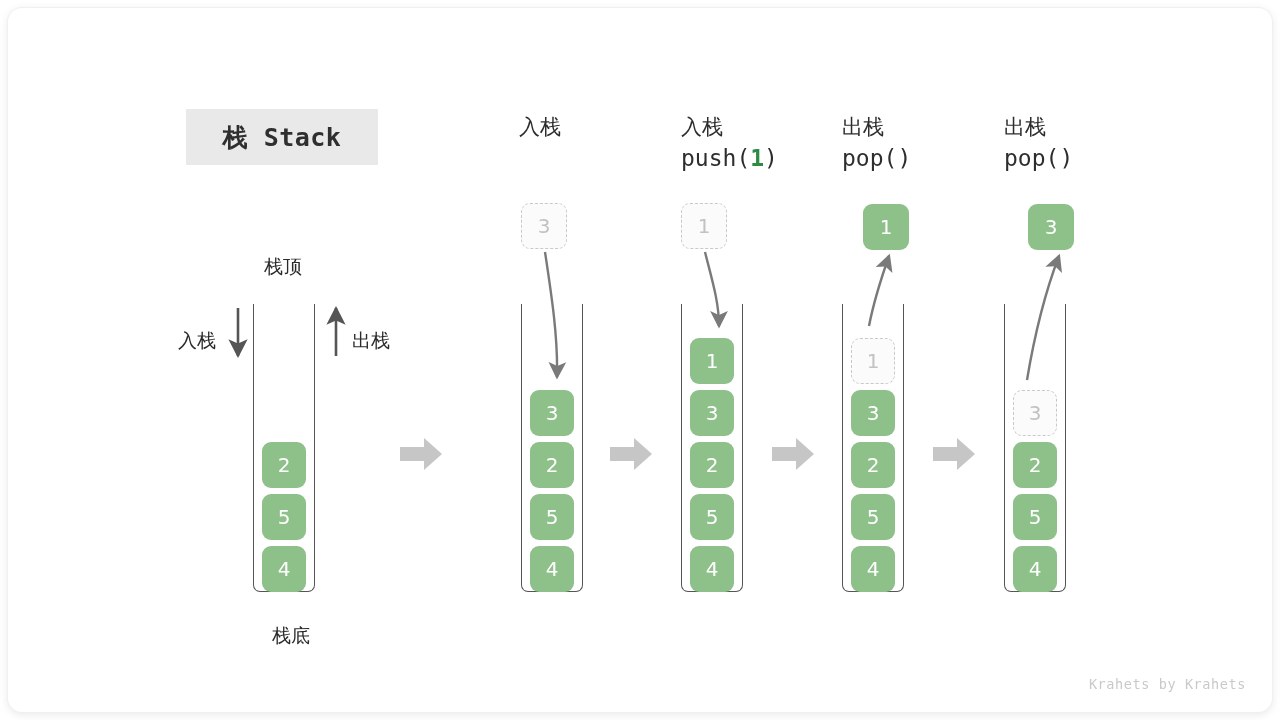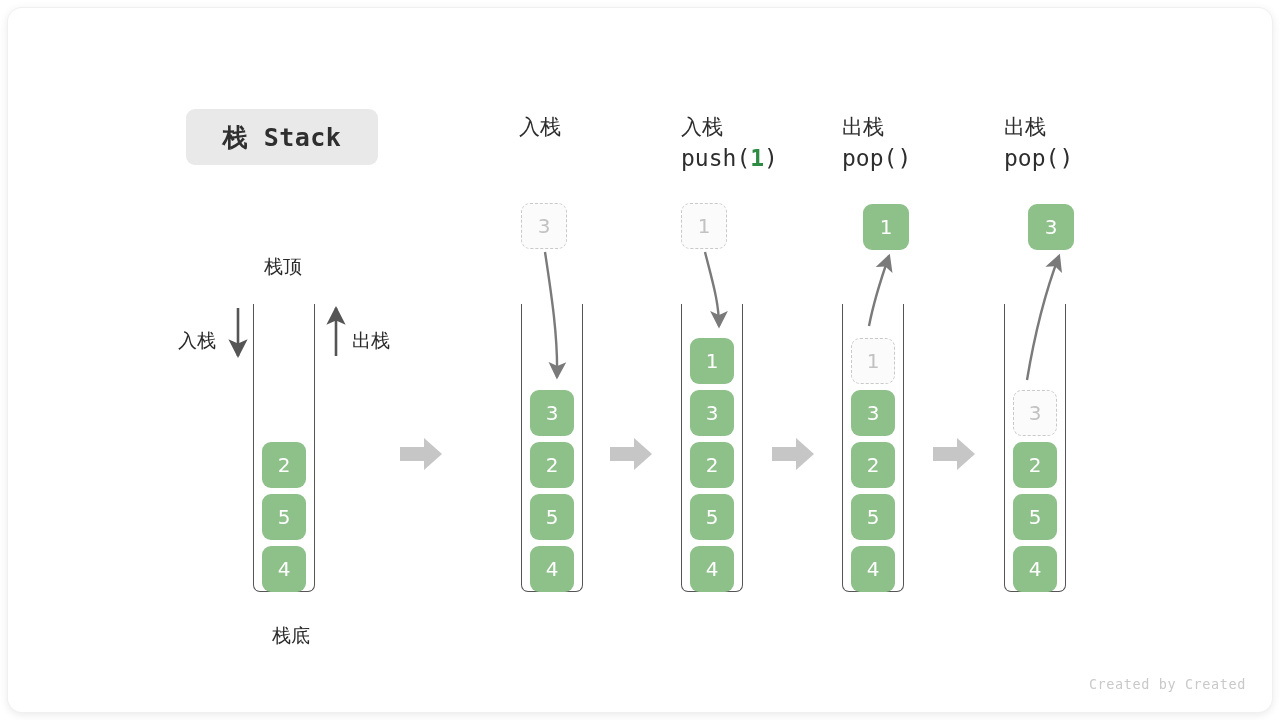--- a/index.html
+++ b/index.html
@@ -27,21 +27,21 @@
   #stage { position: absolute; left: 0; top: 0; width: 1264px; height: 704px; }
 
   
   .title-chip {
     position: absolute;
     left: 178px;
     top: 101px;
     width: 192px;
     height: 56px;
     background: #e9e9e9;
-    border-radius: 9px;
+    border-radius: 1px;
     display: flex;
     align-items: center;
     justify-content: center;
     font-family: "DejaVu Sans Mono", "Liberation Mono", monospace;
     font-size: 25px;
     font-weight: bold;
     color: #2f2f2f;
     letter-spacing: 0.5px;
   }
 
@@ -266,16 +266,16 @@
 
       <path d="M537,244 C544,290 550,330 549,369" fill="none" stroke="#7a7a7a" stroke-width="2.4" marker-end="url(#ah-gray)"></path>
 
       <path d="M697,244 C704,272 711,294 711,318" fill="none" stroke="#7a7a7a" stroke-width="2.4" marker-end="url(#ah-gray)"></path>
 
       <path d="M861,318 C866,292 874,268 881,248" fill="none" stroke="#7a7a7a" stroke-width="2.4" marker-end="url(#ah-gray)"></path>
 
       <path d="M1019,372 C1026,330 1038,282 1051,248" fill="none" stroke="#7a7a7a" stroke-width="2.4" marker-end="url(#ah-gray)"></path>
     </svg>
 
-    <div class="footer">Created by Created</div>
+    <div class="footer">Krahets by Krahets</div>
 
   </div>
 </div>
 
 </body></html>

